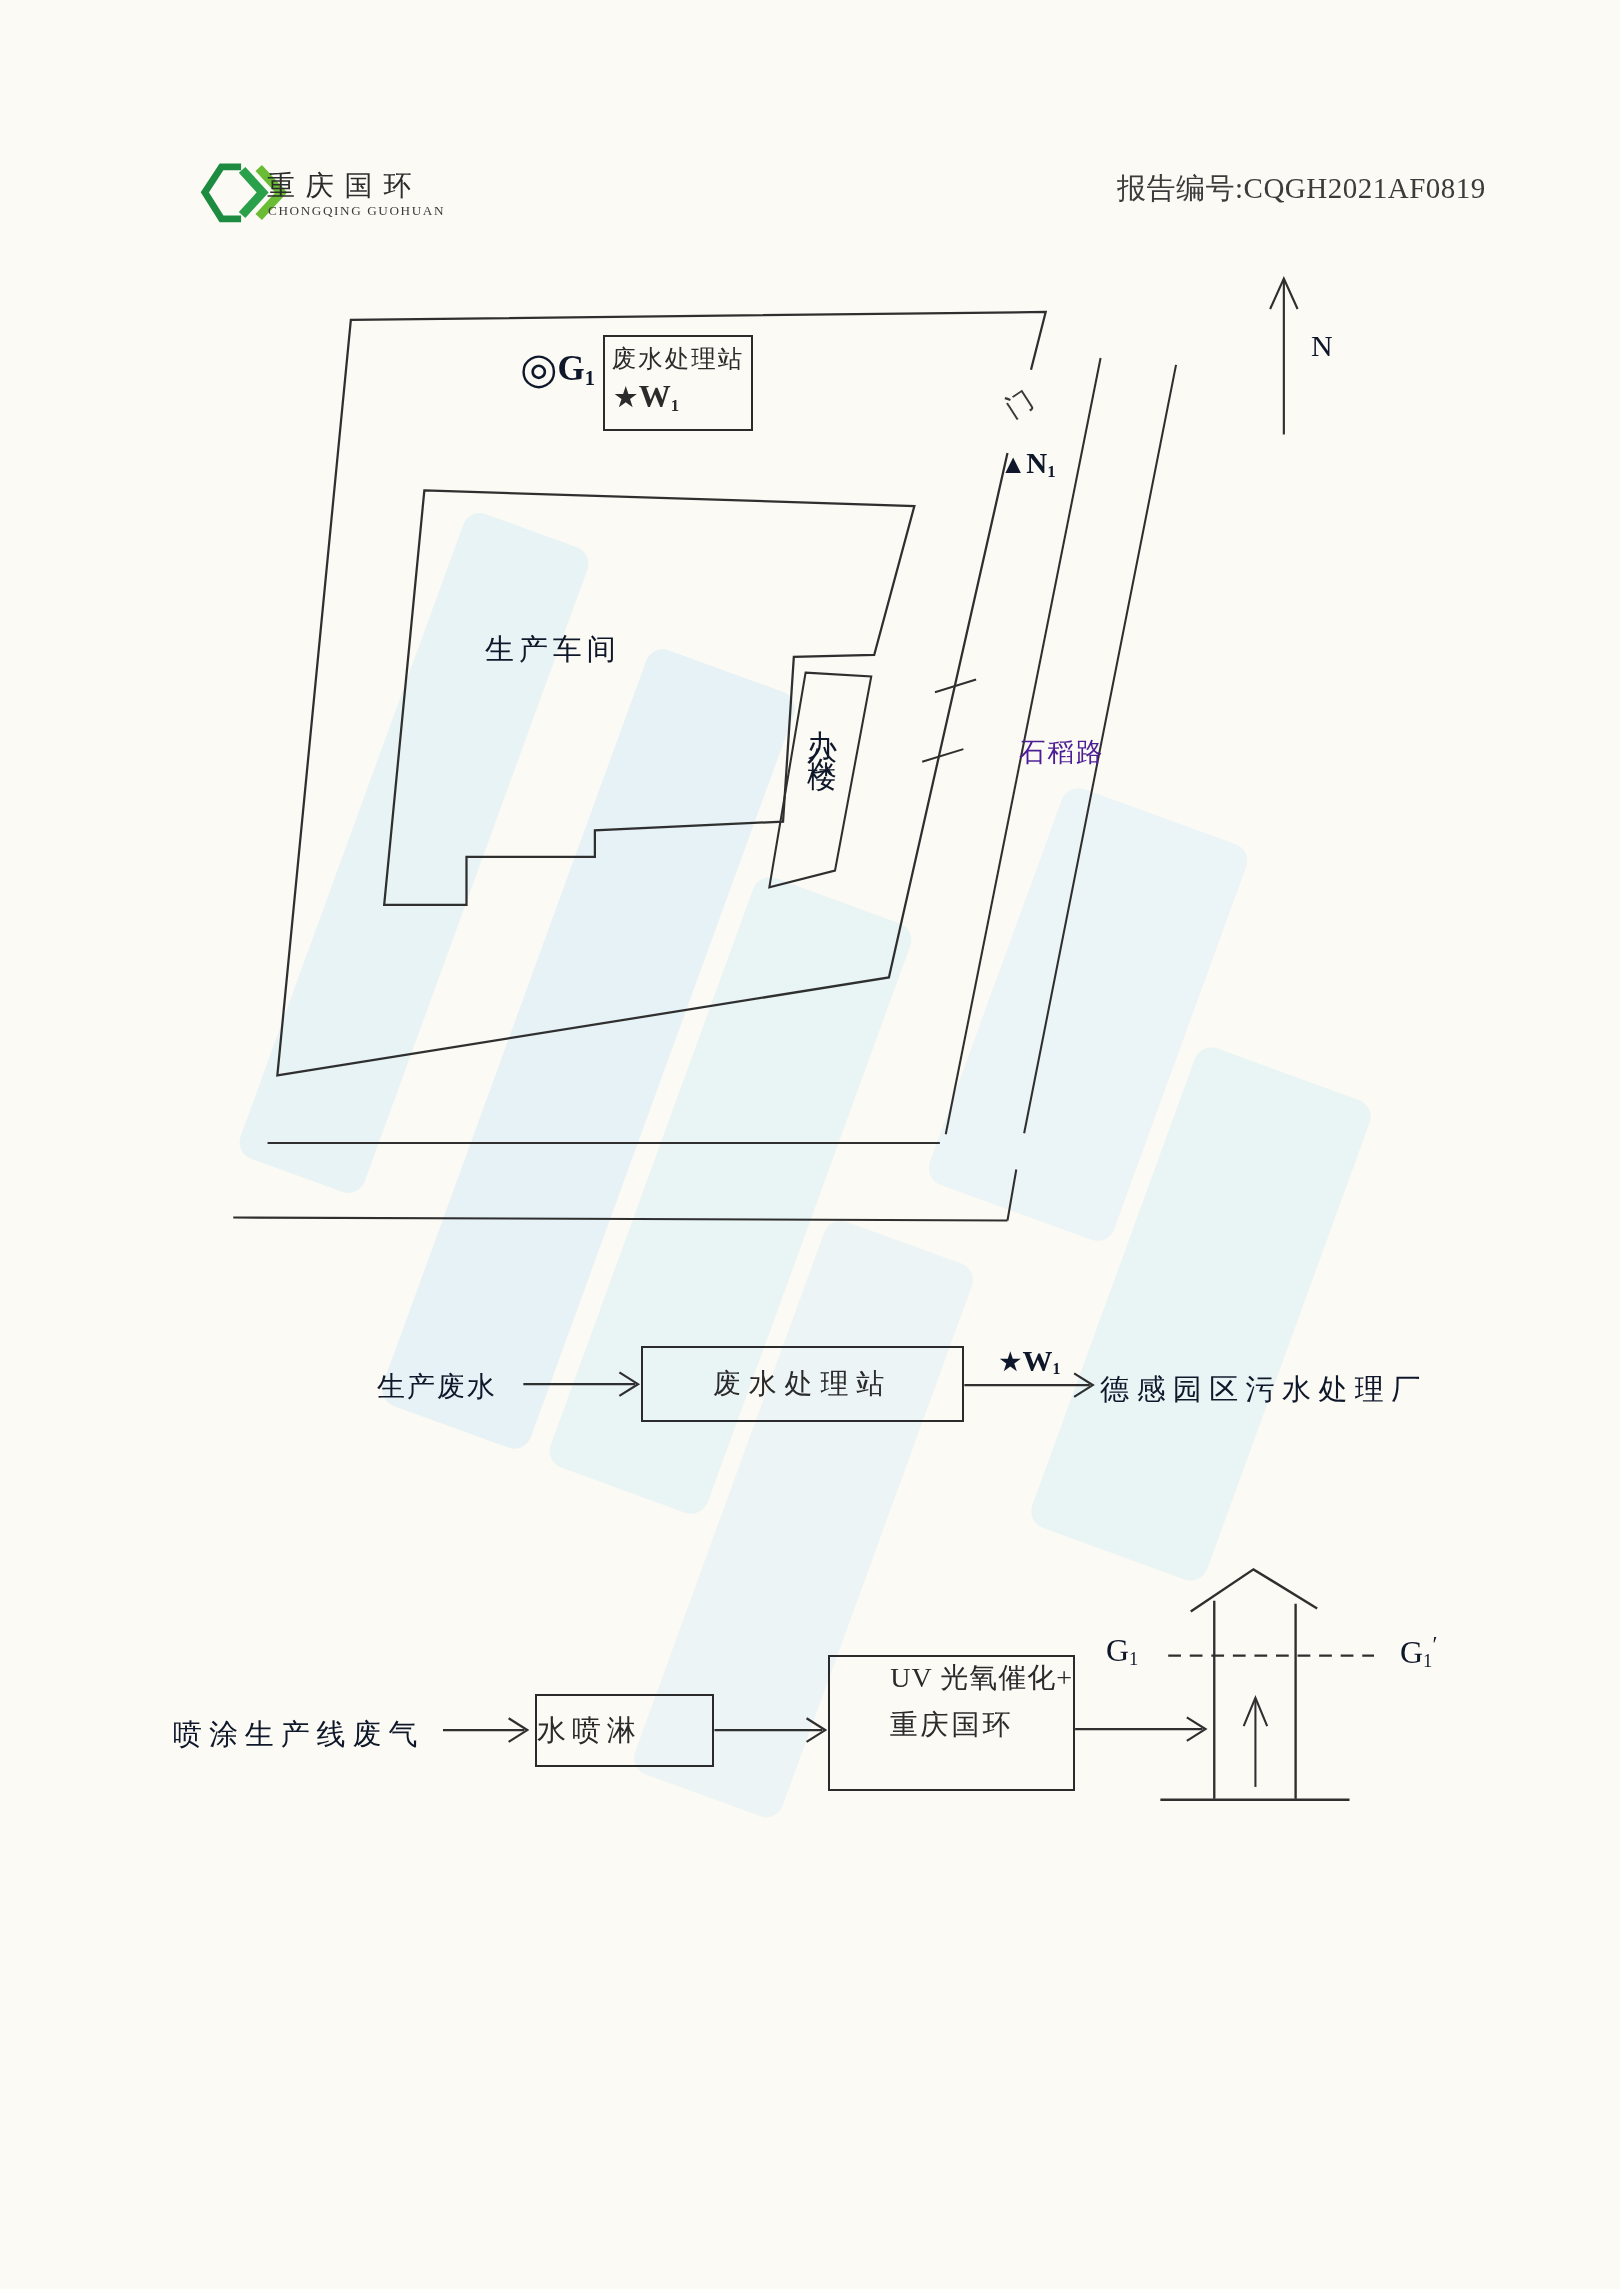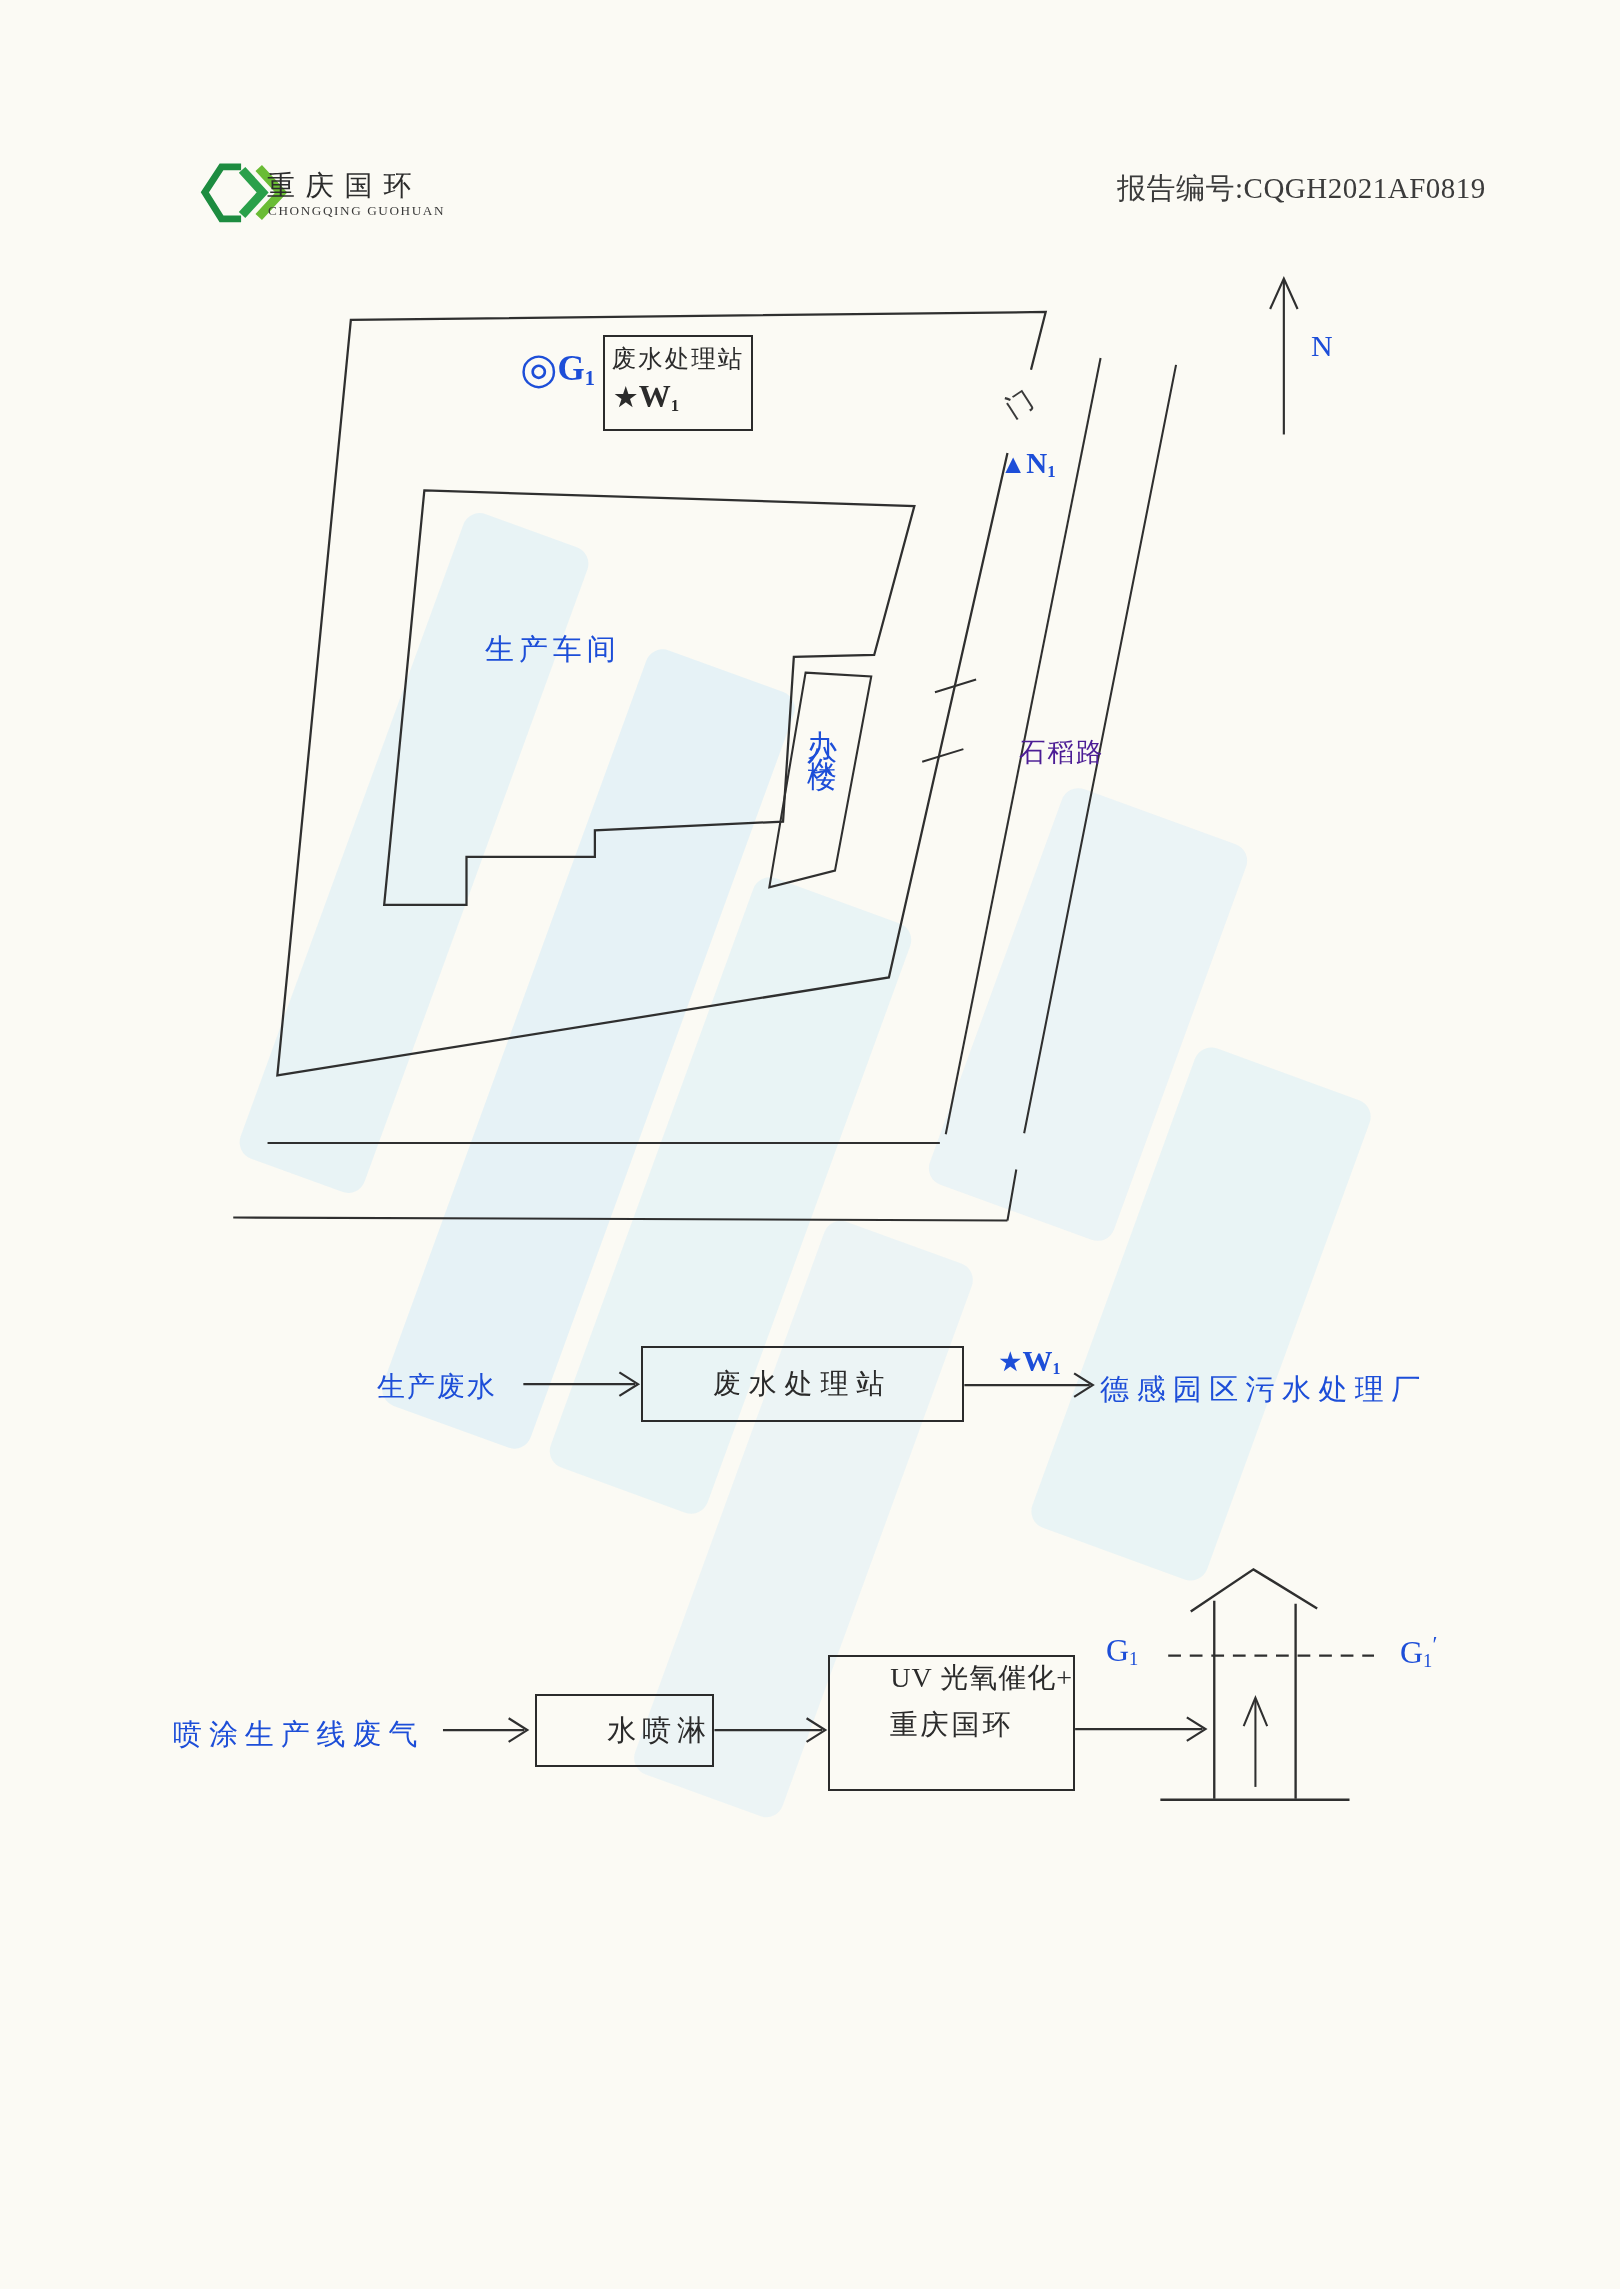--- a/index.html
+++ b/index.html
@@ -4,21 +4,21 @@
 <style>
   html,body{margin:0;padding:0;background:#888;}
   .page{
     position:relative; width:1620px; height:2290px;
     background:#fbfaf4; overflow:hidden;
     font-family:"Liberation Serif","DejaVu Serif",serif;
     color:#2b2b2b;
   }
   svg.linework{position:absolute;left:0;top:0;z-index:3;}
   .wm{position:absolute;z-index:1;border-radius:17.6px;}
-  .lbl{position:absolute;z-index:5;white-space:nowrap;color:#1d4ed8;}
+  .lbl{position:absolute;z-index:5;white-space:nowrap;color:#0f172a;}
   .box{position:absolute;z-index:4;border:2.5px solid #2b2b2b;background:transparent;box-sizing:border-box;}
   .sub{font-size:0.58em;vertical-align:-0.22em;letter-spacing:0;}
   .prime{font-size:0.7em;vertical-align:0.5em;letter-spacing:0;}
   .bold{font-weight:bold;}
   .vtext{writing-mode:vertical-rl;text-orientation:upright;}
   
   .logo-cn{left:267px;top:167px;font-size:28px;letter-spacing:10.8px;color:#2c2c2c;
            font-family:"Liberation Sans","DejaVu Sans",sans-serif;}
   .logo-en{left:268px;top:203px;font-size:13.2px;letter-spacing:1.6px;color:#3a3a3a;}
   .report-no{left:1117px;top:169px;font-size:29px;letter-spacing:0.5px;color:#3b3b3b;}
@@ -39,21 +39,21 @@
   
   .f1-src{left:377px;top:1368px;font-size:28px;letter-spacing:2px;}
   .f1-box{left:641px;top:1346px;width:323px;height:76px;}
   .f1-box span{display:block;text-align:center;line-height:72px;font-size:28px;letter-spacing:7.8px;}
   .f1-w1{left:998px;top:1344px;font-size:27.4px;}
   .f1-w1 .wbase{font-size:30px;font-weight:bold;}
   .f1-dst{left:1100px;top:1370px;font-size:29px;letter-spacing:7.4px;}
   
   .f2-src{left:173px;top:1715px;font-size:29px;letter-spacing:6.9px;}
   .f2-box1{left:535px;top:1694px;width:179px;height:73px;}
-  .f2-box1 span{display:block;text-align:right;line-height:68px;font-size:29px;letter-spacing:5.9px;}
+  .f2-box1 span{display:block;text-align:left;line-height:68px;font-size:29px;letter-spacing:5.9px;}
   .f2-box2{left:828px;top:1655px;width:247px;height:136px;border-width:2.9px;}
   .f2-box2 .l1{display:block;text-align:right;margin-top:2px;font-size:28px;letter-spacing:1px;}
   .f2-box2 .l2{display:block;text-align:center;margin-top:8.8px;font-size:28px;letter-spacing:2.9px;}
   .g1-left{left:1106px;top:1632px;font-size:32px;}
   .g1-right{left:1400px;top:1632px;font-size:32px;}
   
   .footer{left:0;right:0;top:2099px;text-align:center;font-size:28px;letter-spacing:2.9px;color:#2e2e2e;}
 </style>
 </head>
 <body>

